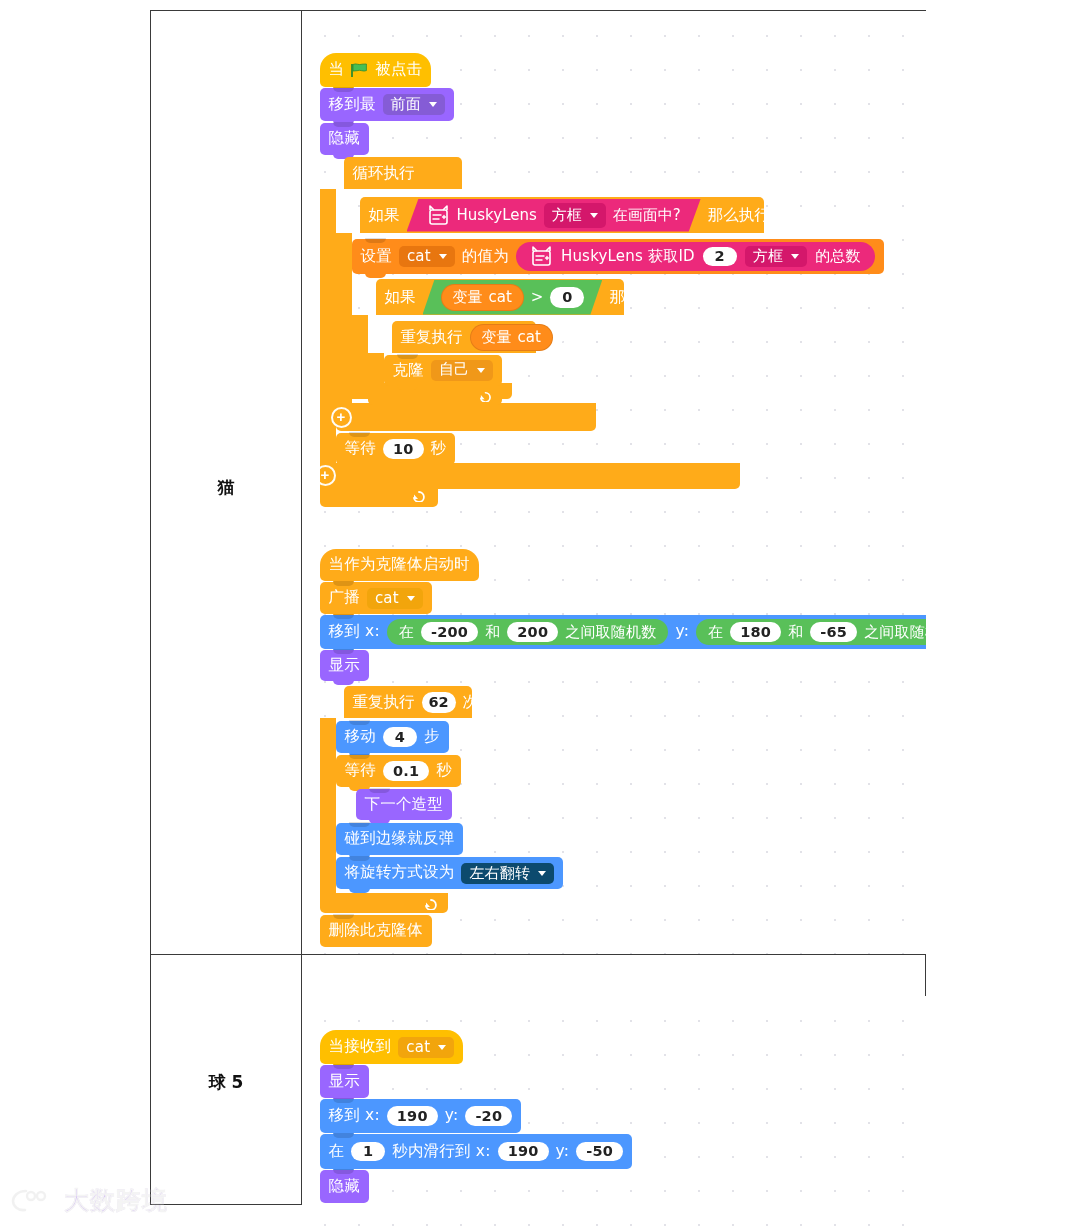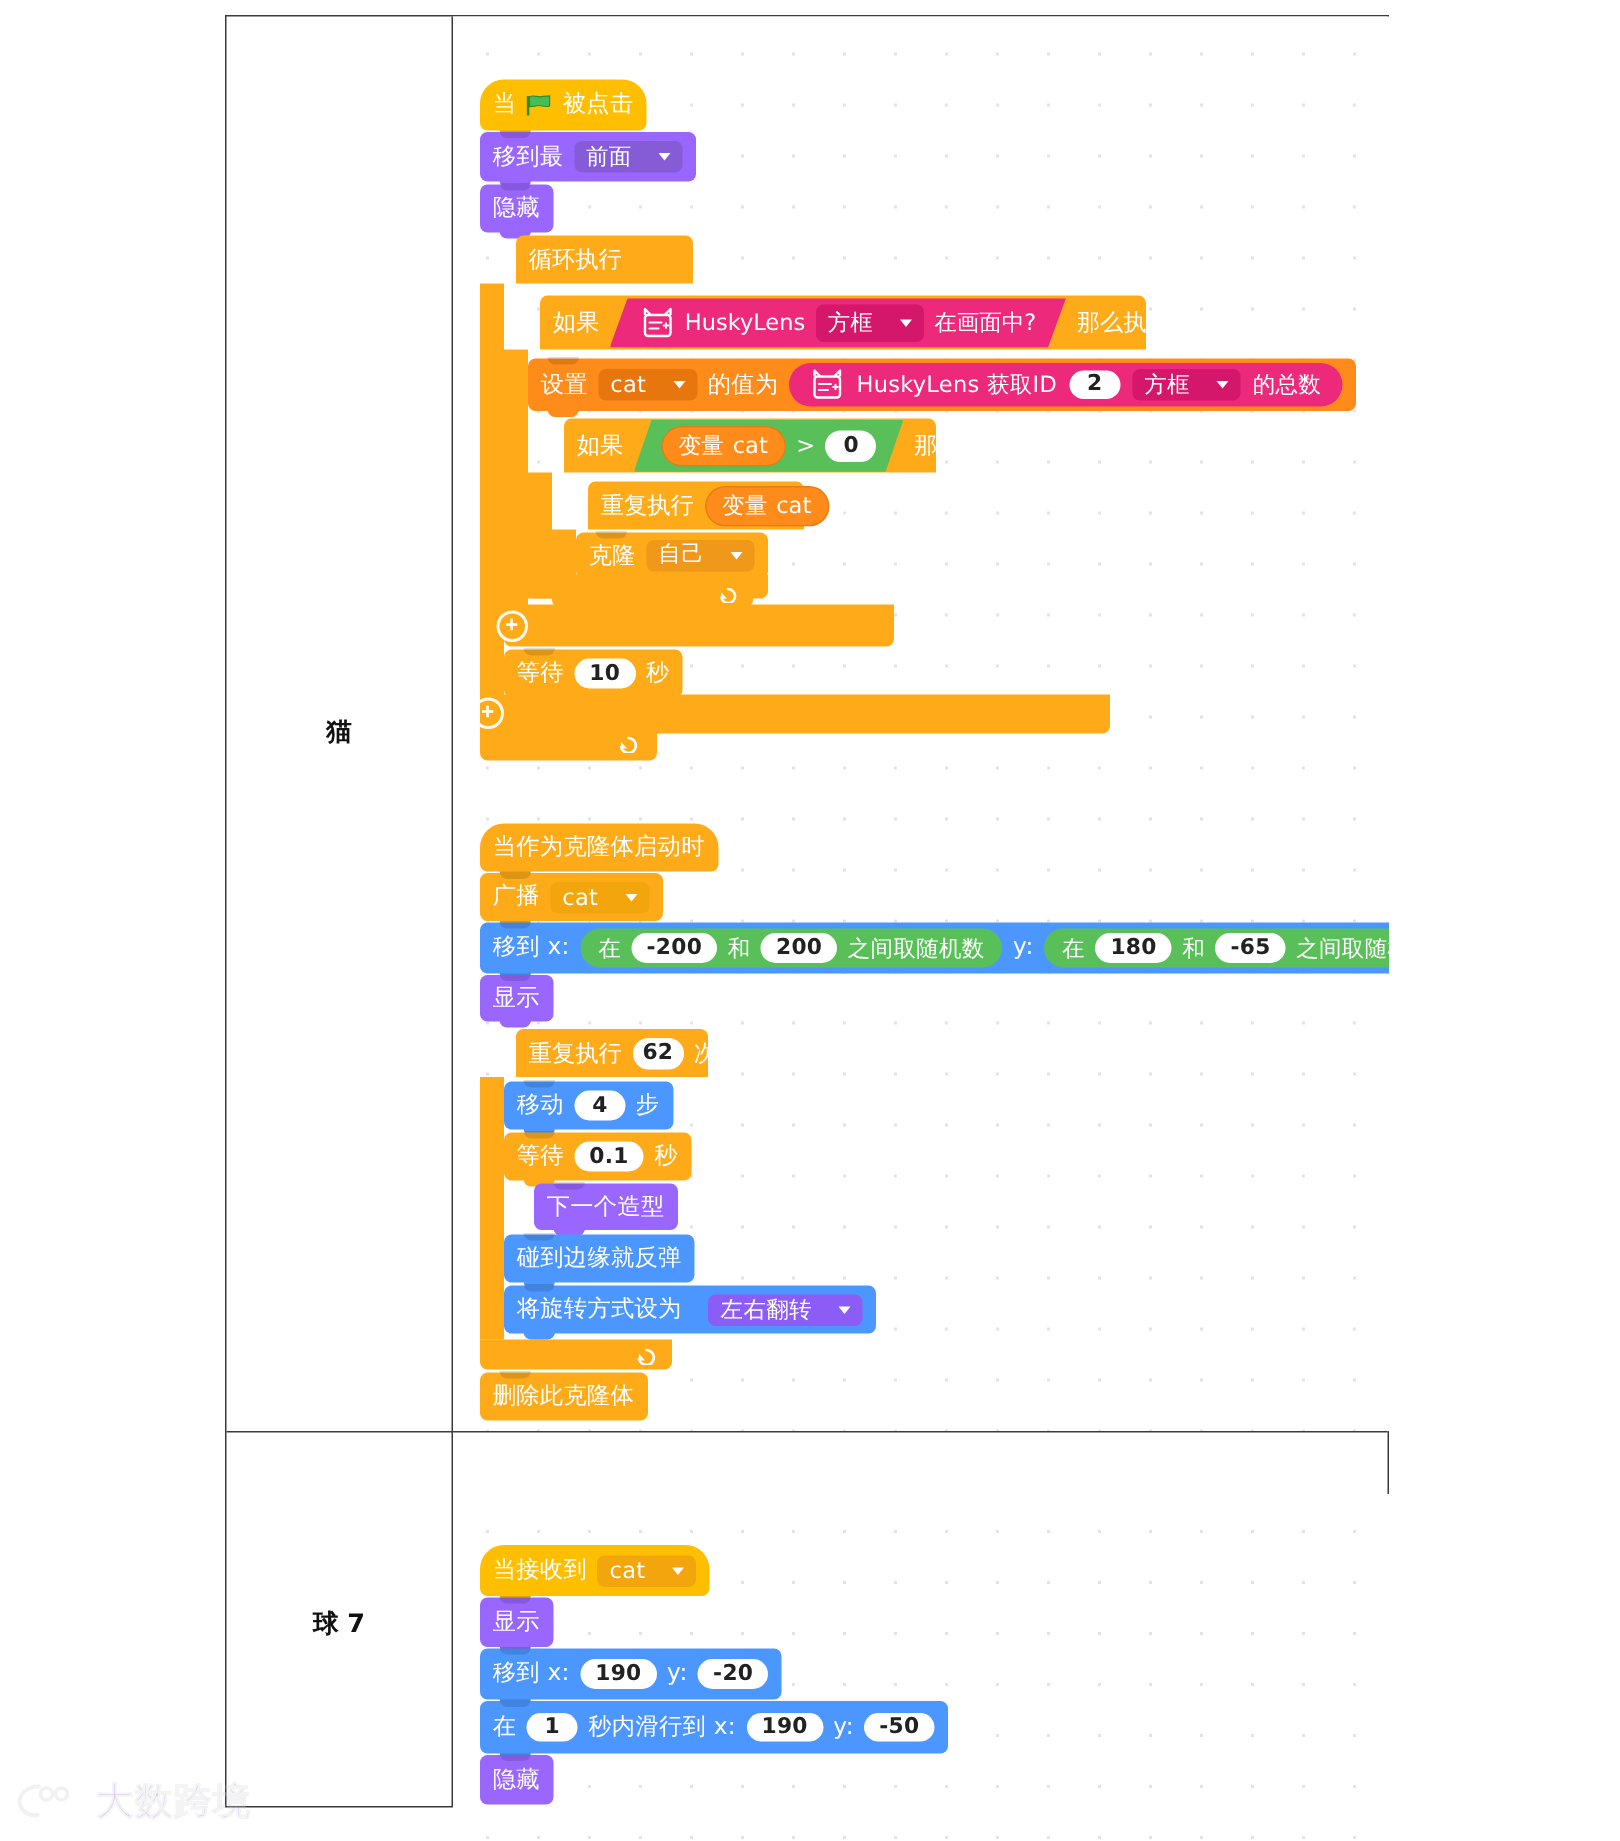--- a/index.html
+++ b/index.html
@@ -76,26 +76,26 @@
   .oval{
     background:#fff;border-radius:999px;
     color:#222;font-size:14.5px;font-weight:bold;
     padding:2.5px 10px;display:inline-flex;align-items:center;
     min-width:14px;justify-content:center;
     font-family:"DejaVu Sans","Liberation Sans",sans-serif;
   }
   
   .dd{
     border-radius:5px;padding:3px 8px;display:inline-flex;
-    align-items:center;gap:18px;color:#fff;font-size:15px;
+    align-items:center;gap:8px;color:#fff;font-size:15px;
   }
   .dd.looks{background:#855CD6;}
   .dd.events{background:#F2A50C;}
   .dd.control{background:#F09819;font-family:Liberation Mono, monospace;}
-  .dd.motion{background:#8b5cf6;margin-left:11px;}
+  .dd.motion{background:#0c4a6e;}
   .dd.vars{background:#E8760F;}
   .dd.husky{background:#D4176B;}
   .caret{
     width:0;height:0;border-left:4.5px solid transparent;
     border-right:4.5px solid transparent;border-top:5.5px solid #fff;
     display:inline-block;
   }
   
   .reporter{
     background:#FF8C1A;border-radius:999px;color:#fff;
@@ -161,21 +161,21 @@
   }
 </style>
 </head>
 <body>
 
 <div id="table-frame">
   <div class="col-divider" style="left:150px;"></div>
   <div class="row-divider" style="top:943px;"></div>
 
   <div class="row-label" style="left:0;top:465px;">猫</div>
-  <div class="row-label" style="left:0;top:1060px;">球 7</div>
+  <div class="row-label" style="left:0;top:1060px;">球 5</div>
 
   <div class="canvas" style="left:150.5px;top:0;width:624px;height:943px;">
 
     <div class="blk c-events hat bump" style="left:18px;top:42px;height:34px;">
       <span>当</span>
       <svg class="flag" viewBox="0 0 17 15">
         <path d="M1 1 L1 14" stroke="#2E8B2E" stroke-width="1.8" fill="none"></path>
         <path d="M2 1.5 C5 -0.2 8 2.6 11 1.2 L15.4 1 L15.4 7.6 C12.4 9.1 9 6.3 6 7.7 L2 8 Z" fill="#45BF55" stroke="#2E8B2E" stroke-width=".8"></path>
       </svg>
       <span>被点击</span>

